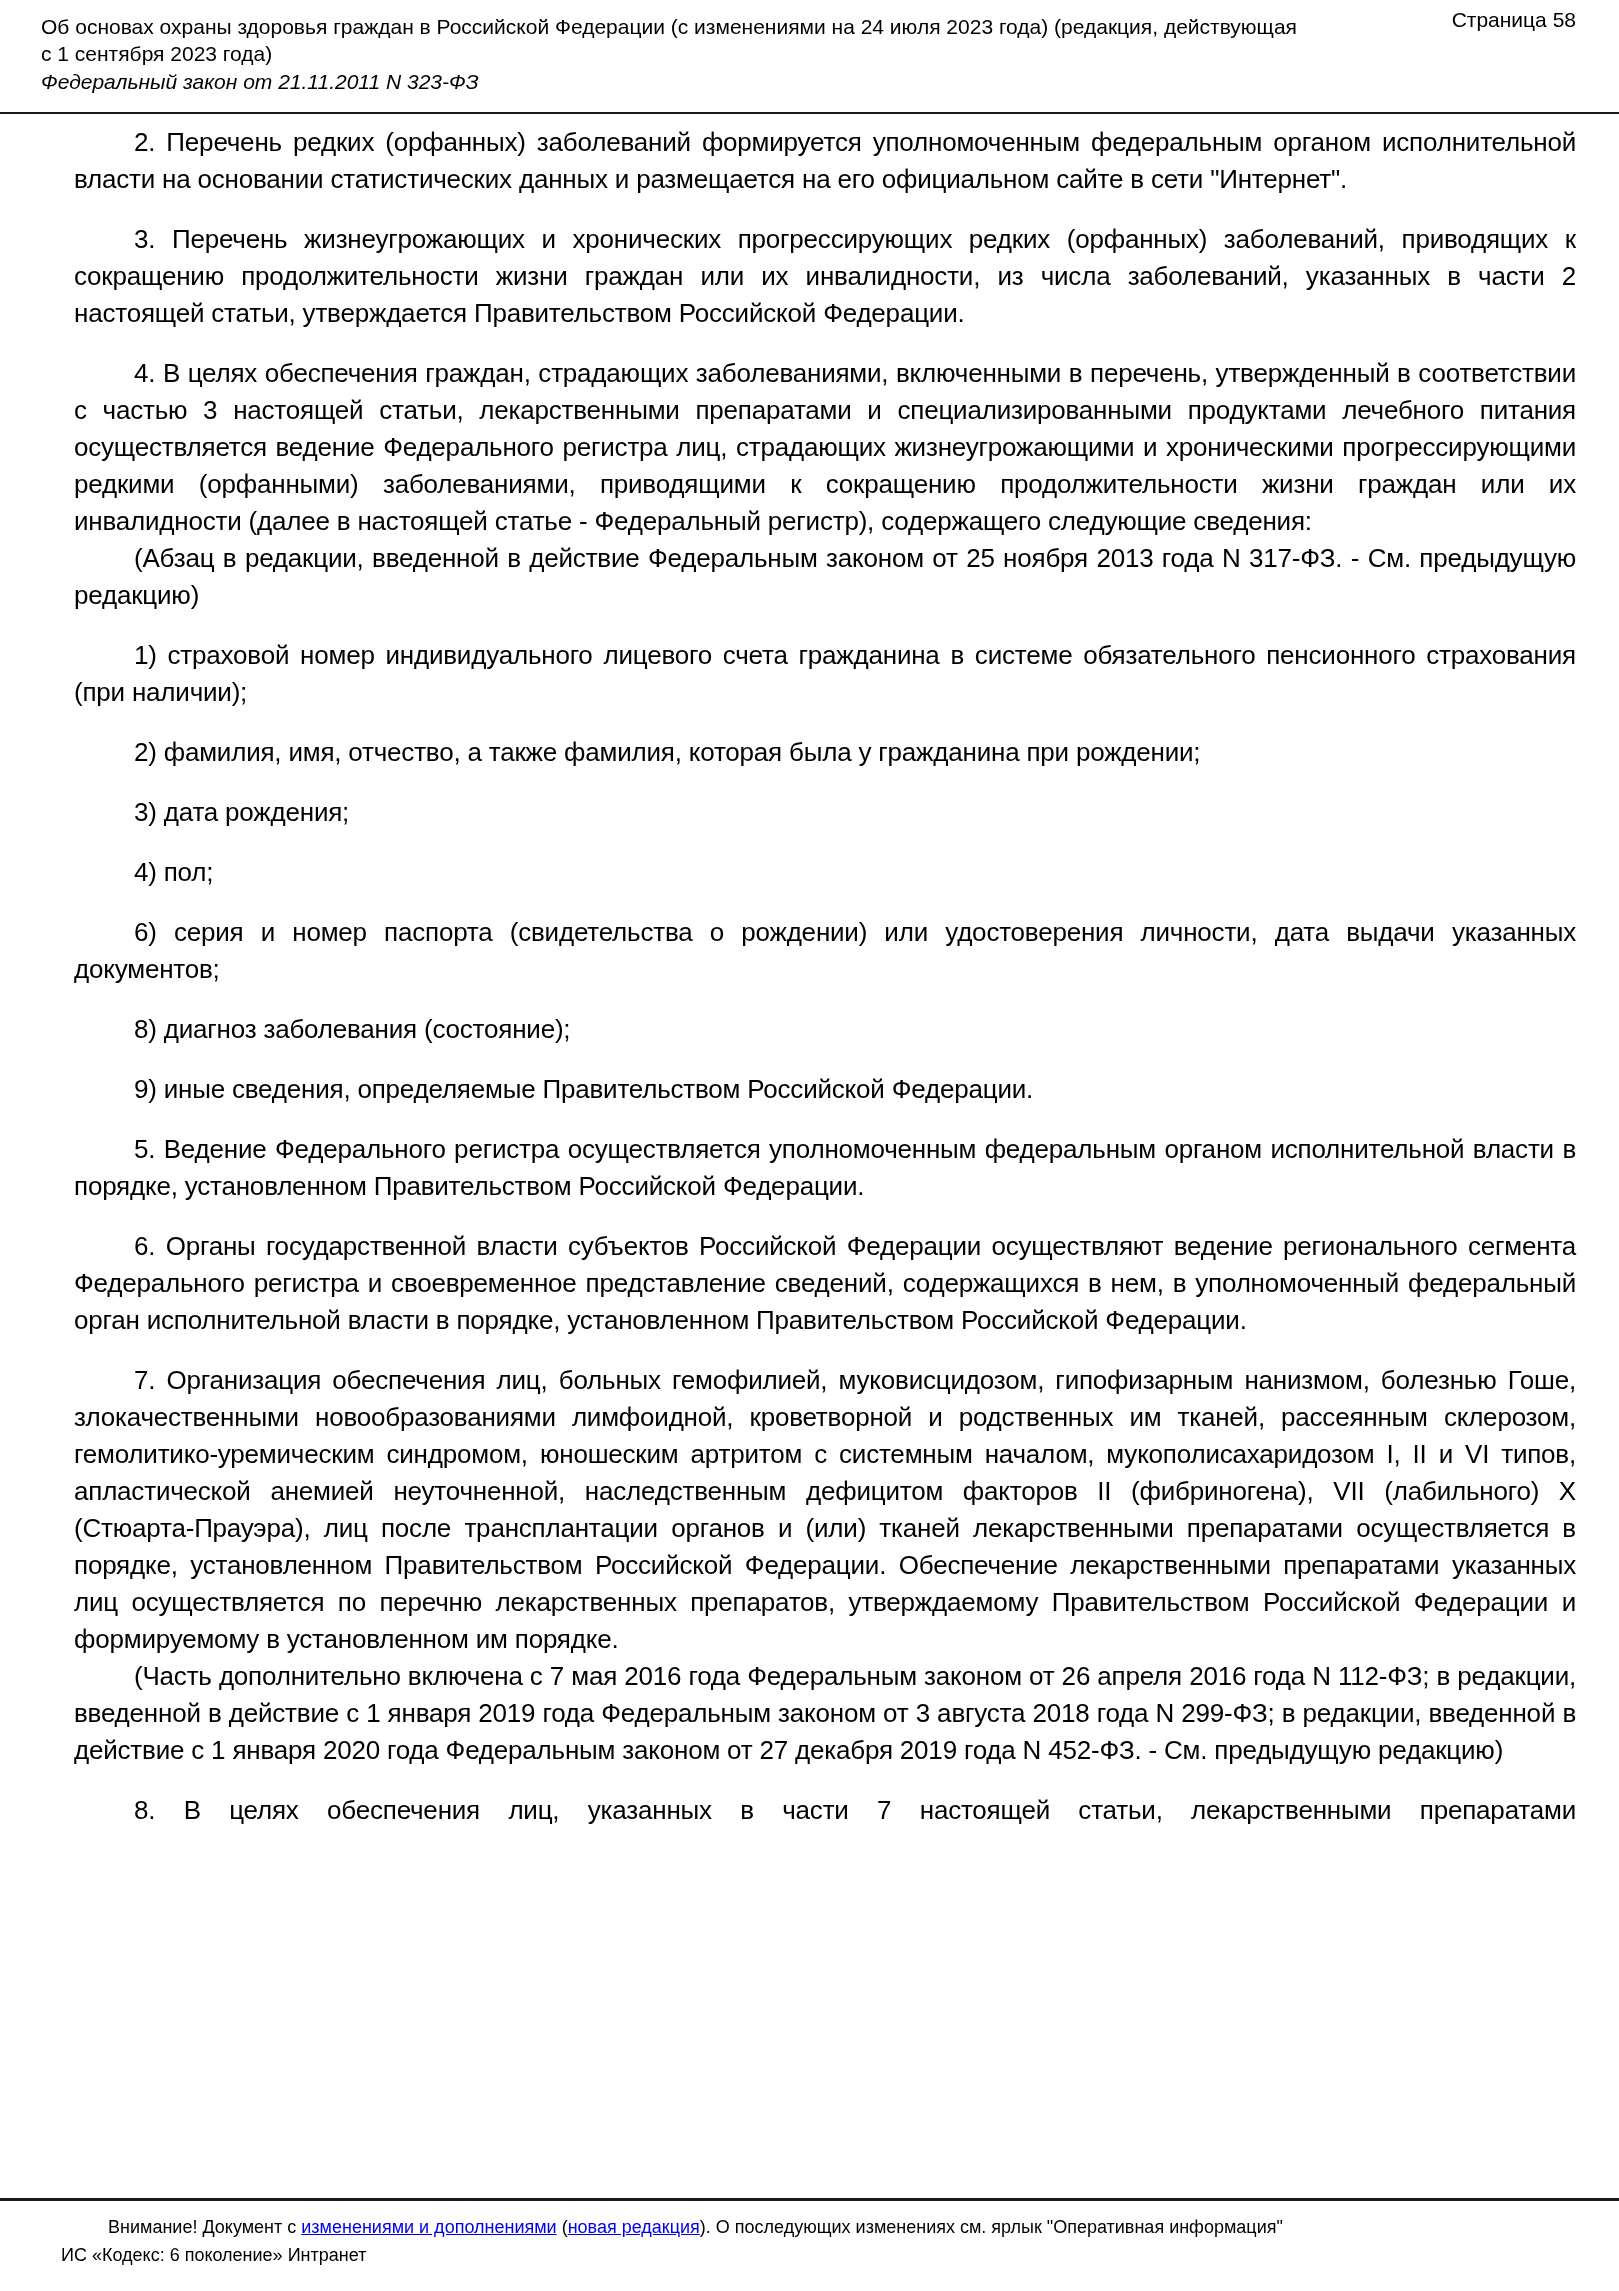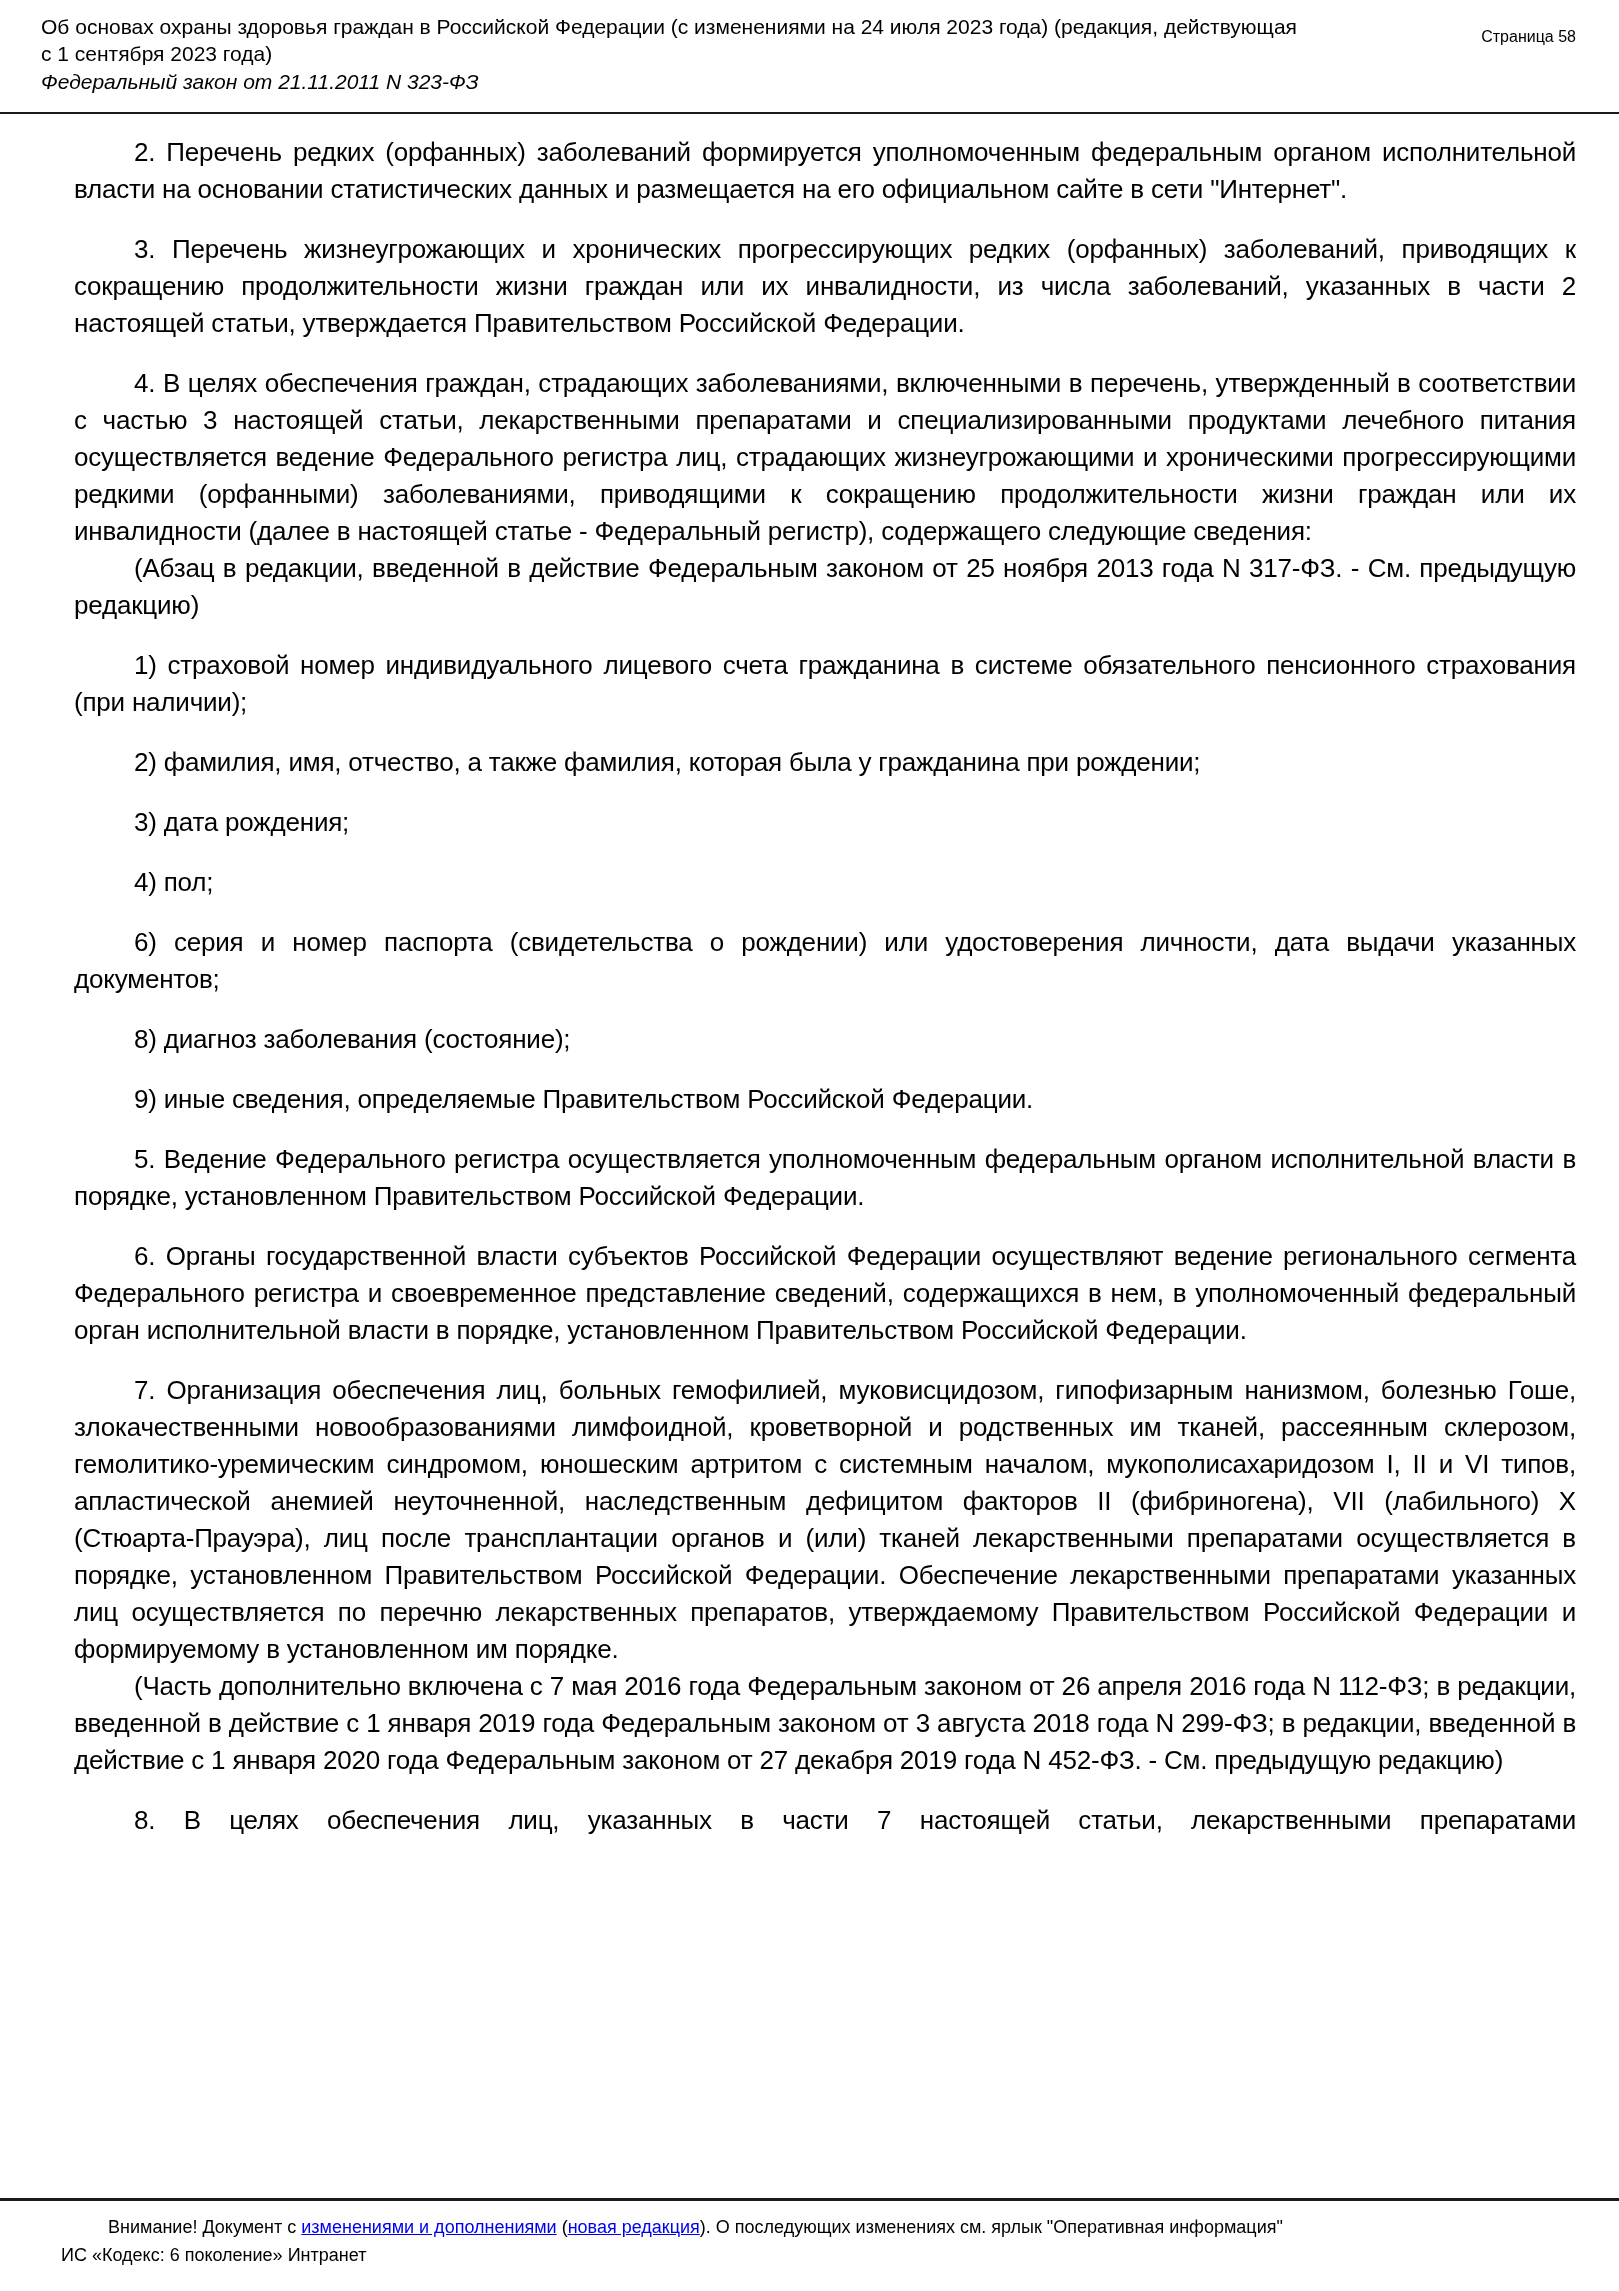--- a/index.html
+++ b/index.html
@@ -19,41 +19,41 @@
     position: relative;
     padding: 12.7px 43px 0 41px;
     font-size: 21px;
     line-height: 27.4px;
     color: #000000;
   }
   .header-text { max-width: 1284px; }
   .header-subtitle { font-style: italic; }
   .page-number {
     position: absolute;
-    top: 23px;
+    top: 6px;
     right: 43px;
-    font-size: 16px;
+    font-size: 21px;
     line-height: 27.4px;
     white-space: nowrap;
   }
 
   
   .rule {
     width: 100%;
     height: 2.9px;
     background: #1a1a1a;
     border: none;
   }
   .rule-top { margin-top: 16.7px; }
 
   
   .doc-body {
     height: 2084px;
     overflow: hidden;
-    padding: 20px 43px 0 74px;
+    padding: 10px 43px 0 74px;
     font-size: 26px;
     line-height: 37px;
     letter-spacing: -0.2px;
     text-align: justify;
   }
   .para {
     text-indent: 60px;
     margin-top: 23px;
   }
   .para:first-child { margin-top: 0; }

